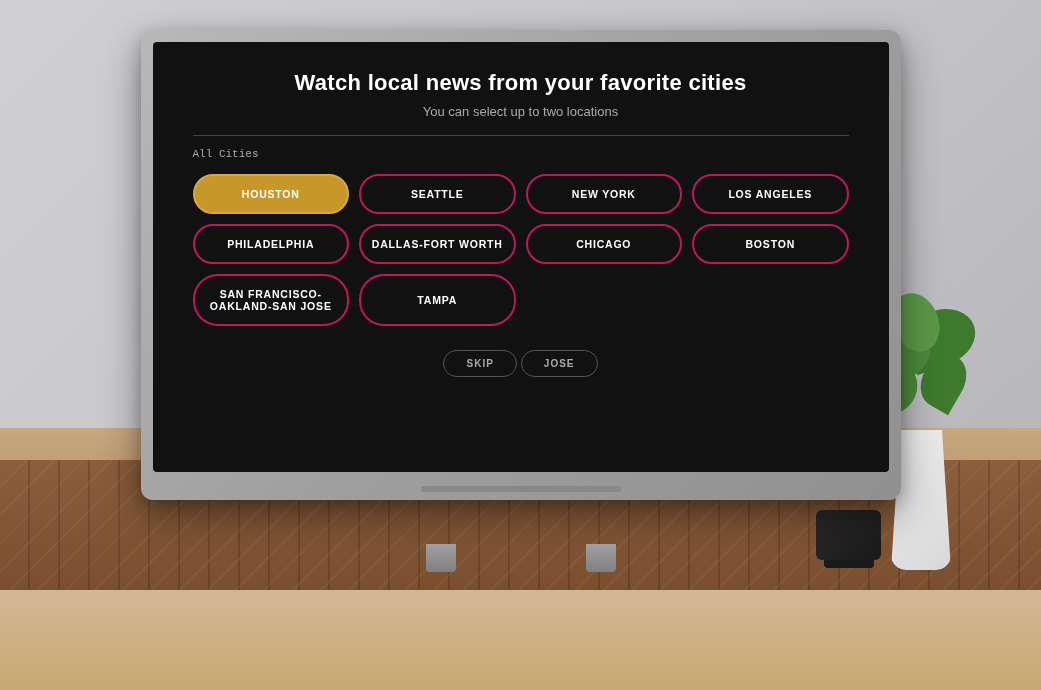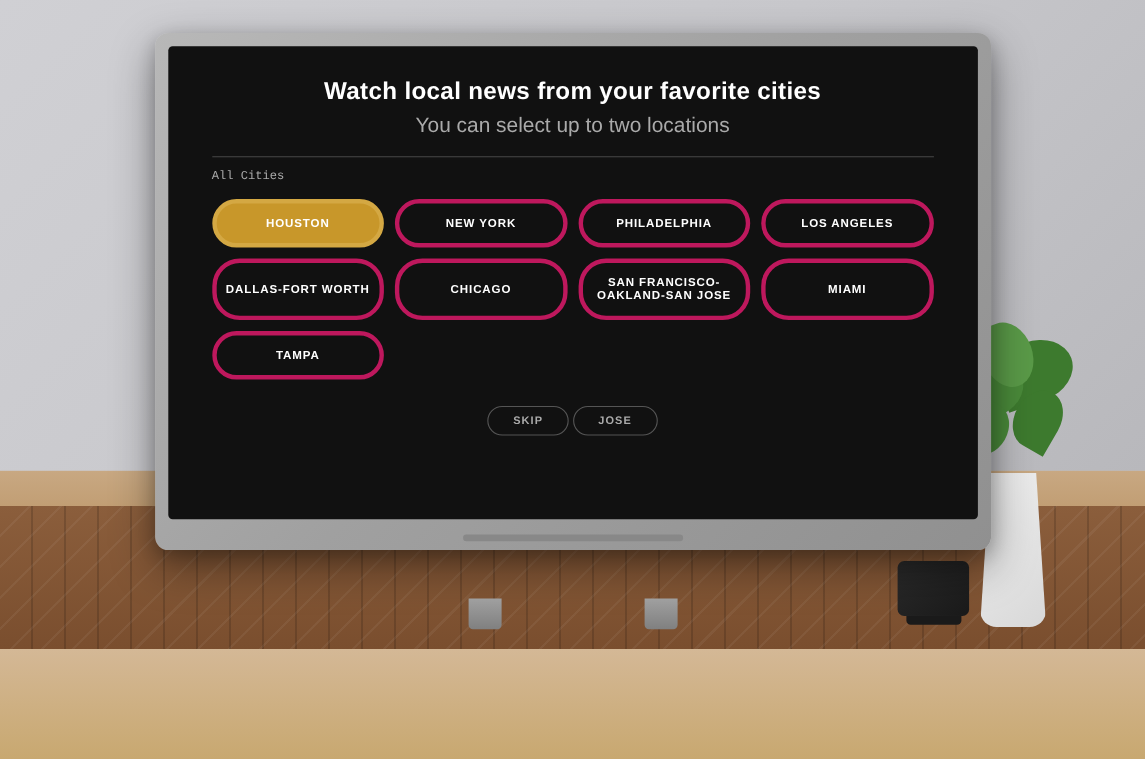--- a/index.html
+++ b/index.html
@@ -228,21 +228,21 @@
       color: #ffffff;
       font-size: 22px;
       font-weight: 600;
       text-align: center;
       margin-bottom: 8px;
       letter-spacing: 0.3px;
     }
 
     .screen-subtitle {
       color: #aaaaaa;
-      font-size: 19px;
+      font-size: 13px;
       text-align: center;
       margin-bottom: 16px;
     }
 
     .divider {
       width: 100%;
       height: 1px;
       background: #444;
       margin-bottom: 12px;
     }
@@ -257,21 +257,21 @@
 
     .cities-grid {
       display: grid;
       grid-template-columns: repeat(4, 1fr);
       gap: 10px;
       width: 100%;
       margin-bottom: 20px;
     }
 
     .city-btn {
-      border: 4px solid #be185d;
+      border: 2px solid #be185d;
       border-radius: 25px;
       background: transparent;
       color: #ffffff;
       font-size: 10.5px;
       font-weight: 700;
       letter-spacing: 0.8px;
       text-align: center;
       padding: 12px 8px;
       cursor: pointer;
       text-transform: uppercase;
@@ -333,35 +333,36 @@
     <div class="screen-subtitle">You can select up to two locations</div>
 
     <div class="divider"></div>
 
     <div class="all-cities-label">All Cities</div>
 
     <div class="cities-grid">
 
       <button class="city-btn selected-filled">HOUSTON</button>
 
+      <button class="city-btn">SEATTLE</button>
 
       <button class="city-btn">NEW YORK</button>
 
+      <button class="city-btn">LOS ANGELES</button>
+
       <button class="city-btn">PHILADELPHIA</button>
 
-      <button class="city-btn">LOS ANGELES</button>
-
       <button class="city-btn">DALLAS-FORT WORTH</button>
 
       <button class="city-btn">CHICAGO</button>
 
+      <button class="city-btn">BOSTON</button>
 
       <button class="city-btn">SAN FRANCISCO-OAKLAND-SAN JOSE</button>
 
-      <button class="city-btn">MIAMI</button>
 
       <button class="city-btn">TAMPA</button>
 
 
     </div>
 
     <div class="action-buttons">
       <button class="action-btn">SKIP</button>
       <button class="action-btn">JOSE</button>
     </div>

